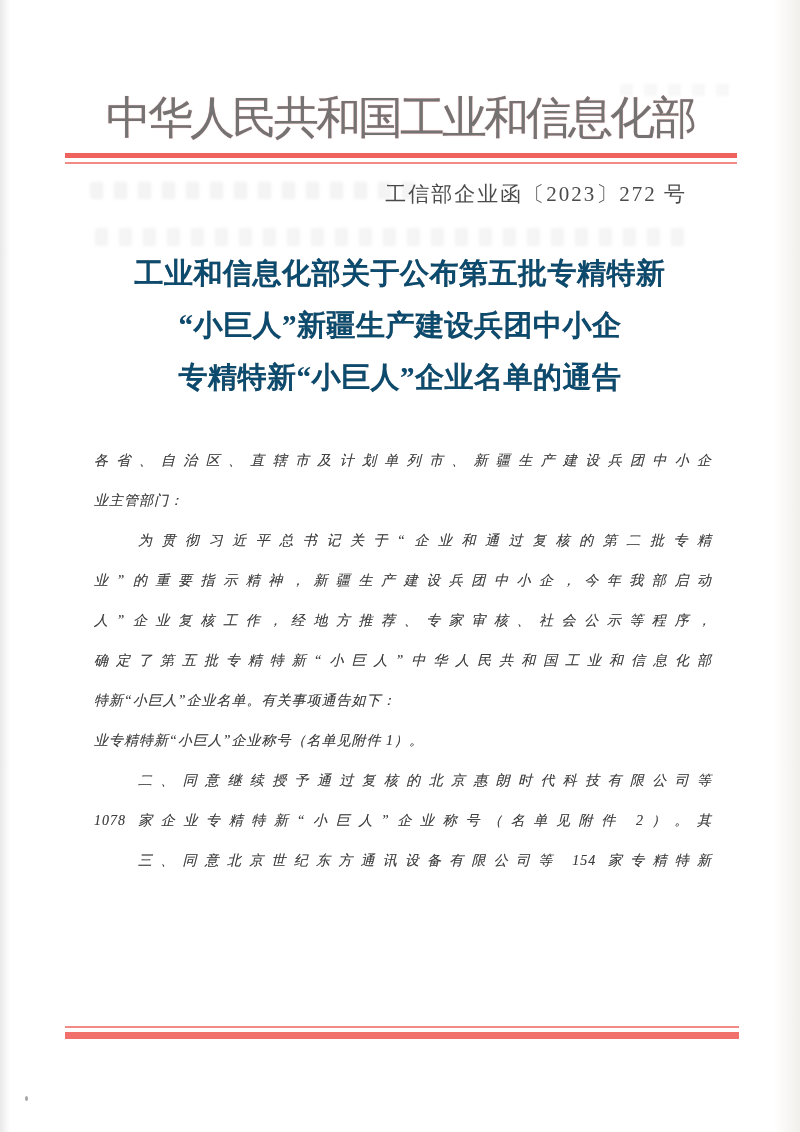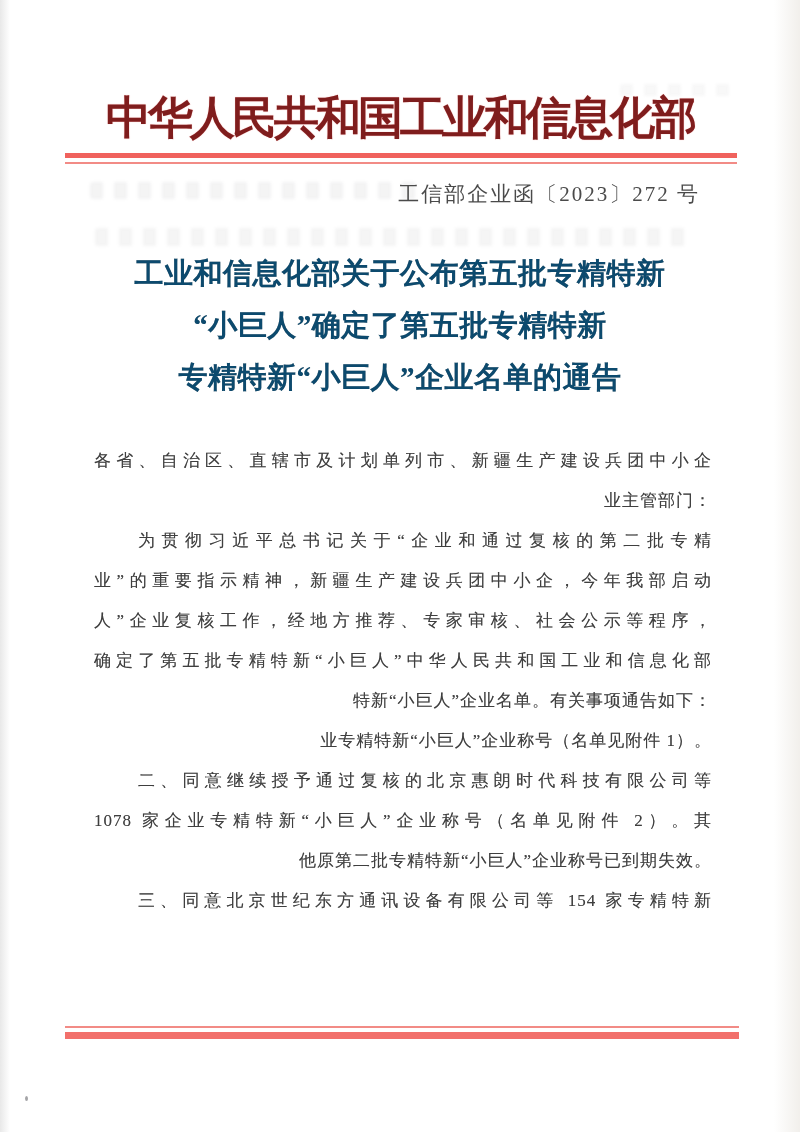--- a/index.html
+++ b/index.html
@@ -26,35 +26,35 @@
     position: absolute; right: 0; top: 0; width: 26px; height: 1132px;
     background: linear-gradient(270deg, rgba(225,220,212,0.45), rgba(255,255,255,0));
     pointer-events: none;
   }
 
   .letterhead {
     position: absolute;
     top: 88px; left: 0; width: 800px;
     text-align: center;
     font-size: 45px;
-    font-weight: bold;
+    font-weight: normal;
     letter-spacing: -3px;
-    color: #7f1d1d;
+    color: #737373;
     text-shadow: 0 0 1px rgba(237,90,85,0.55);
     white-space: nowrap;
   }
 
   .rule-top { position: absolute; top: 153px; left: 65px; width: 672px; }
   .rule-top .thick { height: 5px; background: #f0625d; }
   .rule-top .gap   { height: 4px; }
   .rule-top .thin  { height: 2px; background: #f28b86; }
 
   .doc-number {
     position: absolute;
-    top: 180px; right: 100px;
+    top: 180px; right: 113px;
     font-size: 21px;
     color: #4a4a4a;
     letter-spacing: 2px;
     white-space: nowrap;
   }
 
   
   .artifact {
     position: absolute;
     pointer-events: none;
@@ -84,30 +84,30 @@
   }
   .title-line {
     line-height: 52px;
     letter-spacing: 0.5px;
     white-space: nowrap;
   }
 
   .doc-body {
     position: absolute;
     top: 441px; left: 94px; width: 618px;
-    font-size: 17px;
+    font-size: 14px;
     color: #3f3f3f;
     text-shadow: 0 0 0.5px rgba(63,63,63,0.45);
+    font-style: italic;
   }
   .body-line {
     line-height: 40px;
     height: 40px;
     letter-spacing: 1px;
     white-space: nowrap;
-    text-align: right;
   }
   .body-line.fill {
     text-align: justify;
     text-align-last: justify;
     white-space: normal;
   }
   .body-line.indent { text-indent: 44px; }
 
   .rule-bottom { position: absolute; top: 1026px; left: 65px; width: 674px; }
   .rule-bottom .thin  { height: 2px; background: #f28b86; }
@@ -132,36 +132,35 @@
 
   <div class="artifact artifact-a"></div>
   <div class="artifact artifact-b"></div>
   <div class="artifact artifact-c"></div>
   <div class="speck"></div>
 
   <div class="doc-number">工信部企业函〔2023〕272 号</div>
 
   <h1 class="title">
       <div class="title-line">工业和信息化部关于公布第五批专精特新</div>
-      <div class="title-line">“小巨人”确定了第五批专精特新</div>
+      <div class="title-line">“小巨人”新疆生产建设兵团中小企</div>
       <div class="title-line">专精特新“小巨人”企业名单的通告</div>
     </h1>
 
   <div class="doc-body">
       <div class="body-line fill">各省、自治区、直辖市及计划单列市、新疆生产建设兵团中小企</div>
       <div class="body-line">业主管部门：</div>
       <div class="body-line indent fill">为贯彻习近平总书记关于“企业和通过复核的第二批专精</div>
       <div class="body-line fill">业”的重要指示精神，新疆生产建设兵团中小企，今年我部启动</div>
       <div class="body-line fill">人”企业复核工作，经地方推荐、专家审核、社会公示等程序，</div>
       <div class="body-line fill">确定了第五批专精特新“小巨人”中华人民共和国工业和信息化部</div>
       <div class="body-line">特新“小巨人”企业名单。有关事项通告如下：</div>
       <div class="body-line">业专精特新“小巨人”企业称号（名单见附件 1）。</div>
       <div class="body-line indent fill">二、同意继续授予通过复核的北京惠朗时代科技有限公司等</div>
       <div class="body-line fill">1078 家企业专精特新“小巨人”企业称号（名单见附件 2）。其</div>
-      <div class="body-line">他原第二批专精特新“小巨人”企业称号已到期失效。</div>
       <div class="body-line indent fill">三、同意北京世纪东方通讯设备有限公司等 154 家专精特新</div>
     </div>
 
   <div class="rule-bottom">
     <div class="thin"></div>
     <div class="gap"></div>
     <div class="thick"></div>
   </div>
 
 </div>

